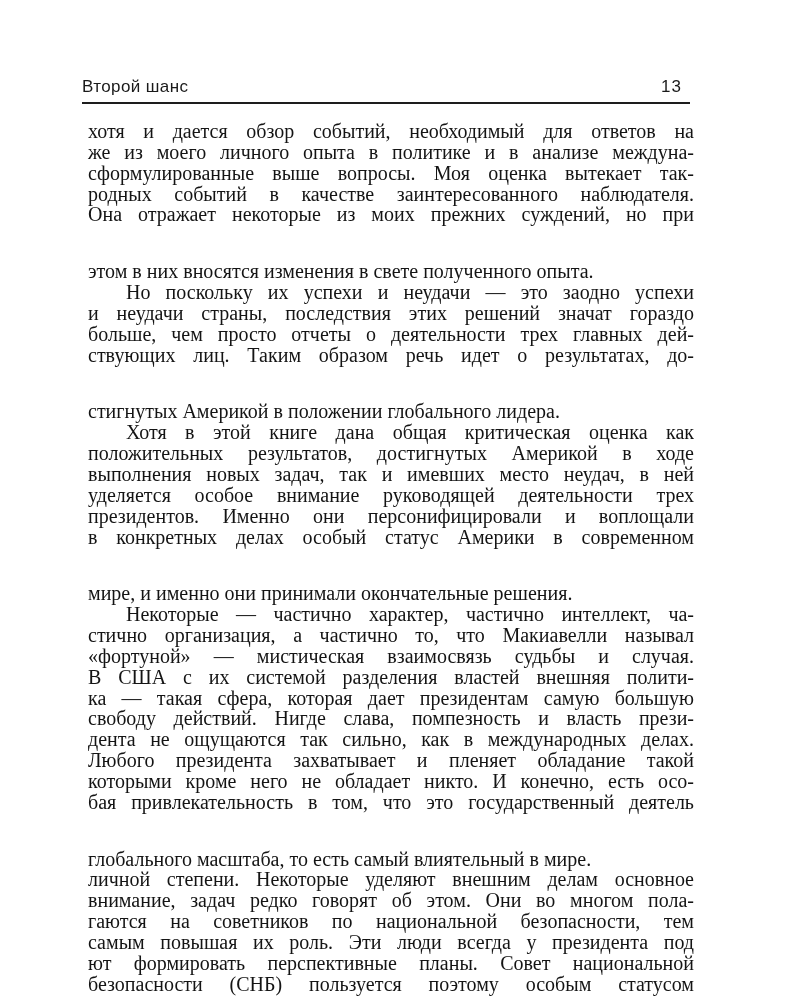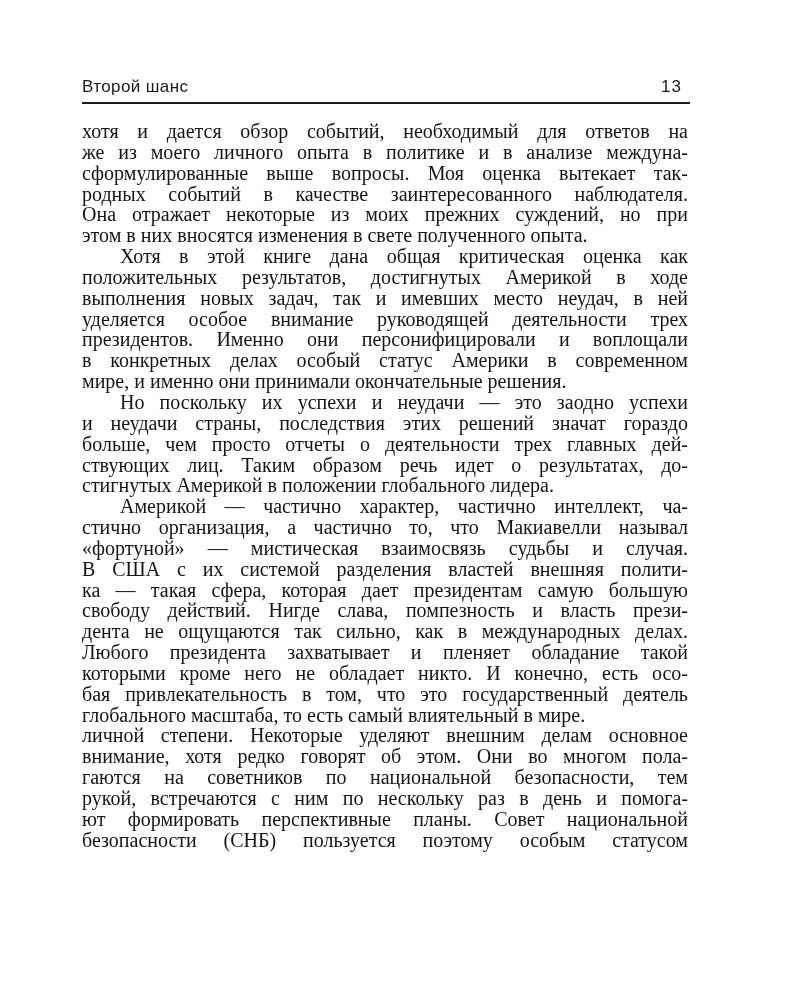--- a/index.html
+++ b/index.html
@@ -24,84 +24,84 @@
     border-bottom: 2px solid #1d1d1d;
     padding-bottom: 5px;
     font-family: "Liberation Sans", sans-serif;
     font-size: 17px;
     letter-spacing: 0.4px;
     color: #1a1a1a;
   }
   .header .pagenum { padding-right: 8px; letter-spacing: 1px; }
   .body-text {
     position: absolute;
-    left: 82px; top: 121px;
+    left: 88px; top: 121px;
     width: 606px;
     font-size: 20px;
     line-height: 20.85px;
     color: #141414;
     text-align: justify;
   }
   .paragraph { margin: 0; }
   .line {
     text-align: justify;
     text-align-last: justify;
     text-justify: inter-word;
   }
   .line.indent { text-indent: 38px; }
-  .line.lastline { text-align-last: left; }
+  .line.lastline { text-align-last: left; margin-top: 36px; }
 </style>
 </head>
 <body>
 
 <div class="page">
   <div class="header">
     <span>Второй шанс</span>
     <span class="pagenum">13</span>
   </div>
   <div class="body-text">
       <div class="paragraph">
         <div class="line">хотя и дается обзор событий, необходимый для ответов на</div>
         <div class="line">же из моего личного опыта в политике и в анализе междуна-</div>
         <div class="line">сформулированные выше вопросы. Моя оценка вытекает так-</div>
         <div class="line">родных событий в качестве заинтересованного наблюдателя.</div>
         <div class="line">Она отражает некоторые из моих прежних суждений, но при</div>
         <div class="line lastline">этом в них вносятся изменения в свете полученного опыта.</div>
       </div>
       <div class="paragraph">
+        <div class="line indent">Но поскольку их успехи и неудачи — это заодно успехи</div>
+        <div class="line">и неудачи страны, последствия этих решений значат гораздо</div>
+        <div class="line">больше, чем просто отчеты о деятельности трех главных дей-</div>
+        <div class="line">ствующих лиц. Таким образом речь идет о результатах, до-</div>
+        <div class="line lastline">стигнутых Америкой в положении глобального лидера.</div>
+      </div>
+      <div class="paragraph">
         <div class="line indent">Хотя в этой книге дана общая критическая оценка как</div>
         <div class="line">положительных результатов, достигнутых Америкой в ходе</div>
         <div class="line">выполнения новых задач, так и имевших место неудач, в ней</div>
         <div class="line">уделяется особое внимание руководящей деятельности трех</div>
         <div class="line">президентов. Именно они персонифицировали и воплощали</div>
         <div class="line">в конкретных делах особый статус Америки в современном</div>
         <div class="line lastline">мире, и именно они принимали окончательные решения.</div>
       </div>
       <div class="paragraph">
-        <div class="line indent">Но поскольку их успехи и неудачи — это заодно успехи</div>
-        <div class="line">и неудачи страны, последствия этих решений значат гораздо</div>
-        <div class="line">больше, чем просто отчеты о деятельности трех главных дей-</div>
-        <div class="line">ствующих лиц. Таким образом речь идет о результатах, до-</div>
-        <div class="line lastline">стигнутых Америкой в положении глобального лидера.</div>
-      </div>
-      <div class="paragraph">
-        <div class="line indent">Америкой — частично характер, частично интеллект, ча-</div>
+        <div class="line indent">Некоторые — частично характер, частично интеллект, ча-</div>
         <div class="line">стично организация, а частично то, что Макиавелли называл</div>
         <div class="line">«фортуной» — мистическая взаимосвязь судьбы и случая.</div>
         <div class="line">В США с их системой разделения властей внешняя полити-</div>
         <div class="line">ка — такая сфера, которая дает президентам самую большую</div>
         <div class="line">свободу действий. Нигде слава, помпезность и власть прези-</div>
         <div class="line">дента не ощущаются так сильно, как в международных делах.</div>
         <div class="line">Любого президента захватывает и пленяет обладание такой</div>
         <div class="line">которыми кроме него не обладает никто. И конечно, есть осо-</div>
         <div class="line">бая привлекательность в том, что это государственный деятель</div>
         <div class="line lastline">глобального масштаба, то есть самый влиятельный в мире.</div>
       </div>
       <div class="paragraph">
         <div class="line">личной степени. Некоторые уделяют внешним делам основное</div>
-        <div class="line">внимание, хотя редко говорят об этом. Они во многом пола-</div>
+        <div class="line">внимание, задач редко говорят об этом. Они во многом пола-</div>
         <div class="line">гаются на советников по национальной безопасности, тем</div>
-        <div class="line">рукой, встречаются с ним по нескольку раз в день и помога-</div>
+        <div class="line">самым повышая их роль. Эти люди всегда у президента под</div>
         <div class="line">ют формировать перспективные планы. Совет национальной</div>
         <div class="line">безопасности (СНБ) пользуется поэтому особым статусом</div>
       </div>
     </div>
 </div>
 
 </body></html>

